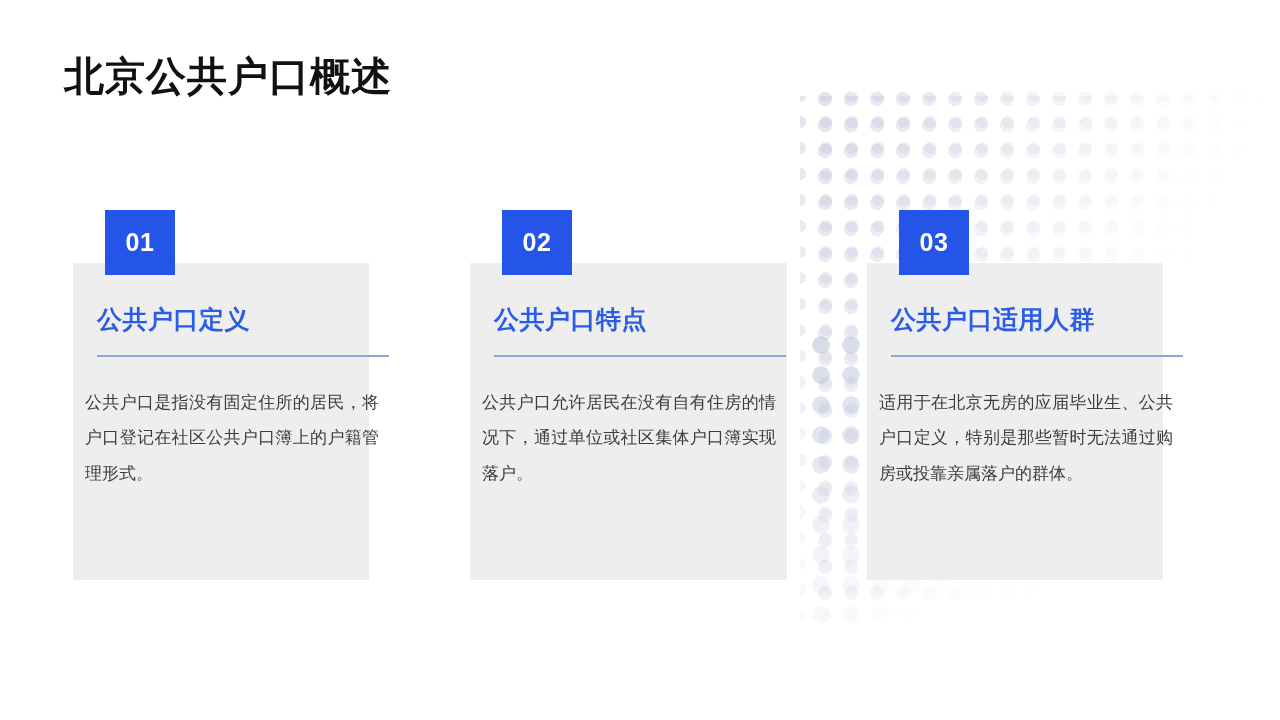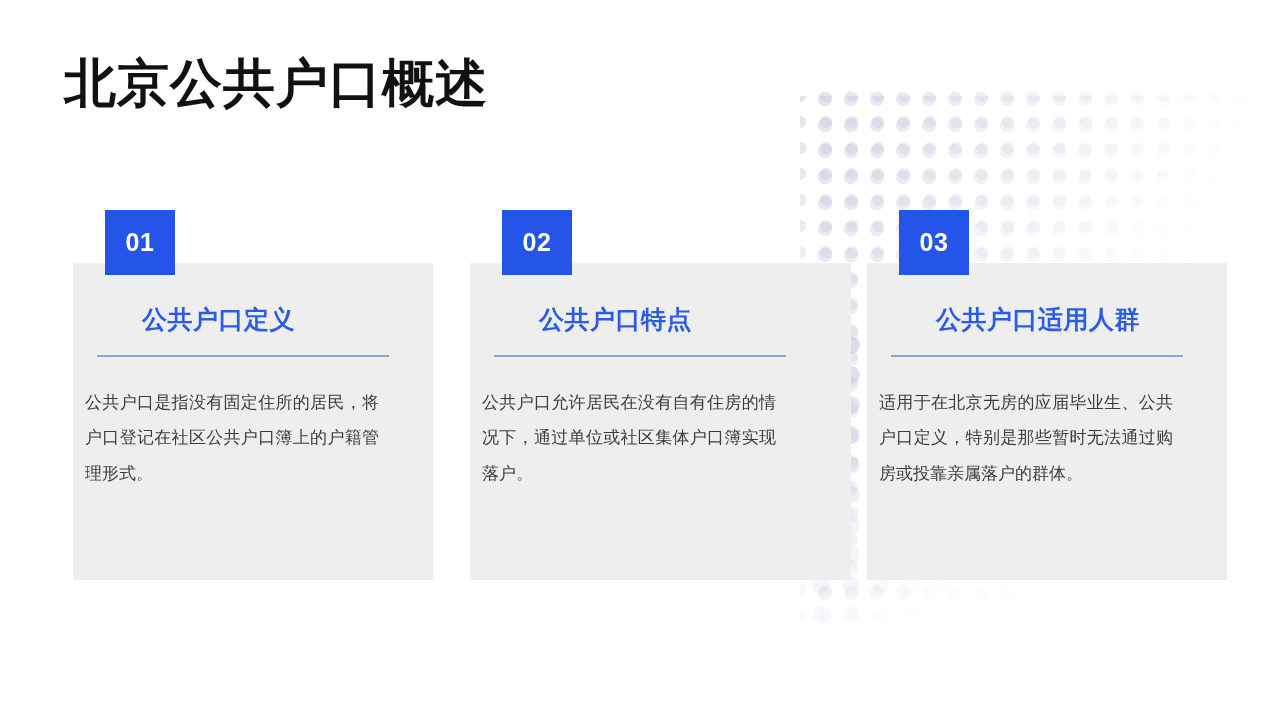--- a/index.html
+++ b/index.html
@@ -61,33 +61,33 @@
     opacity: 0.7;
     -webkit-mask-image: linear-gradient(150deg, rgba(0,0,0,1) 0%, rgba(0,0,0,0.35) 55%, rgba(0,0,0,0) 92%);
     mask-image: linear-gradient(150deg, rgba(0,0,0,1) 0%, rgba(0,0,0,0.35) 55%, rgba(0,0,0,0) 92%);
   }
 
   
   #page-title {
     position: absolute;
     left: 64px;
     top: 52px;
-    font-size: 52px;
+    font-size: 40px;
     font-weight: bold;
     color: #111111;
     letter-spacing: 1px;
     line-height: 1.2;
     white-space: nowrap;
   }
 
   
   .card {
     position: absolute;
     top: 263px;
-    width: 360px;
+    width: 296px;
     height: 317px;
     background: #eeeeee;
   }
   #card-0 { left: 73px; }
   #card-1 { left: 470px; padding-left: 21px; }
   #card-2 { left: 867px; }
 
   .badge {
     position: absolute;
     top: -53px;
@@ -106,21 +106,20 @@
 
   .card-heading {
     position: absolute;
     left: 24px;
     top: 40px;
     font-size: 25px;
     font-weight: bold;
     color: #2b5ce6;
     letter-spacing: 0.5px;
     white-space: nowrap;
-    margin-left: 45px;
   }
 
   .card-divider {
     position: absolute;
     left: 24px;
     top: 92px;
     width: 292px;
     height: 2px;
     background: #8fa5d4;
   }

